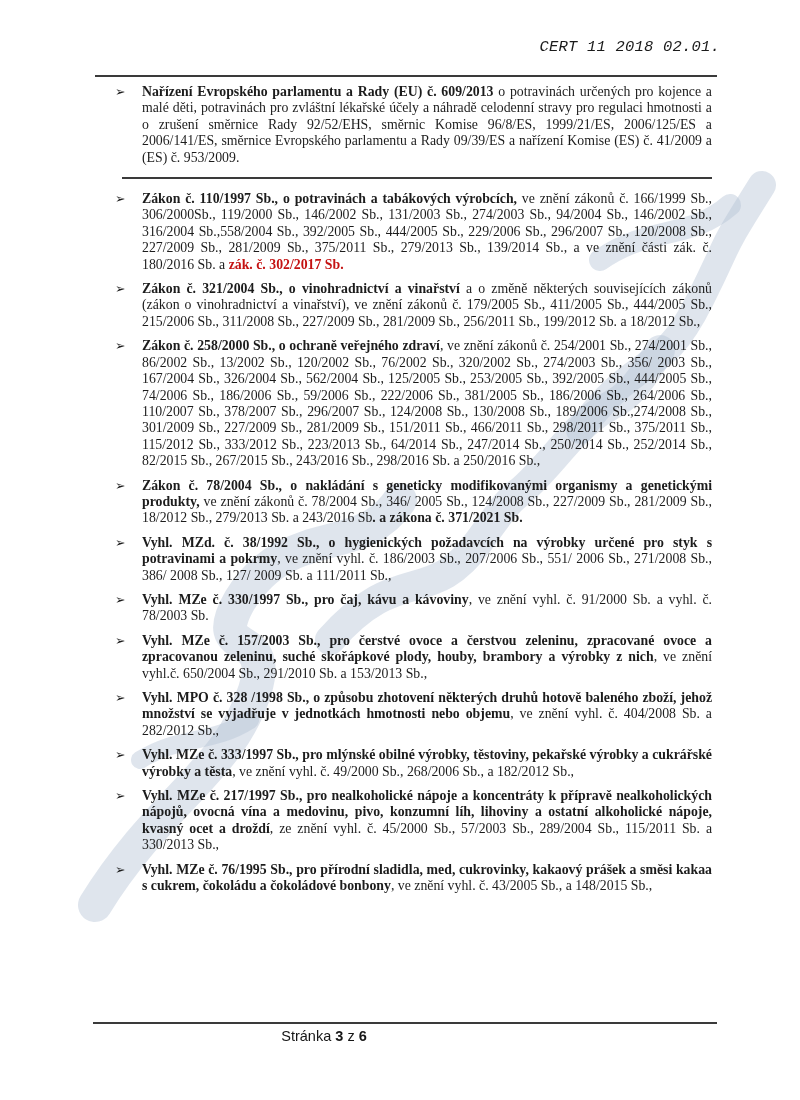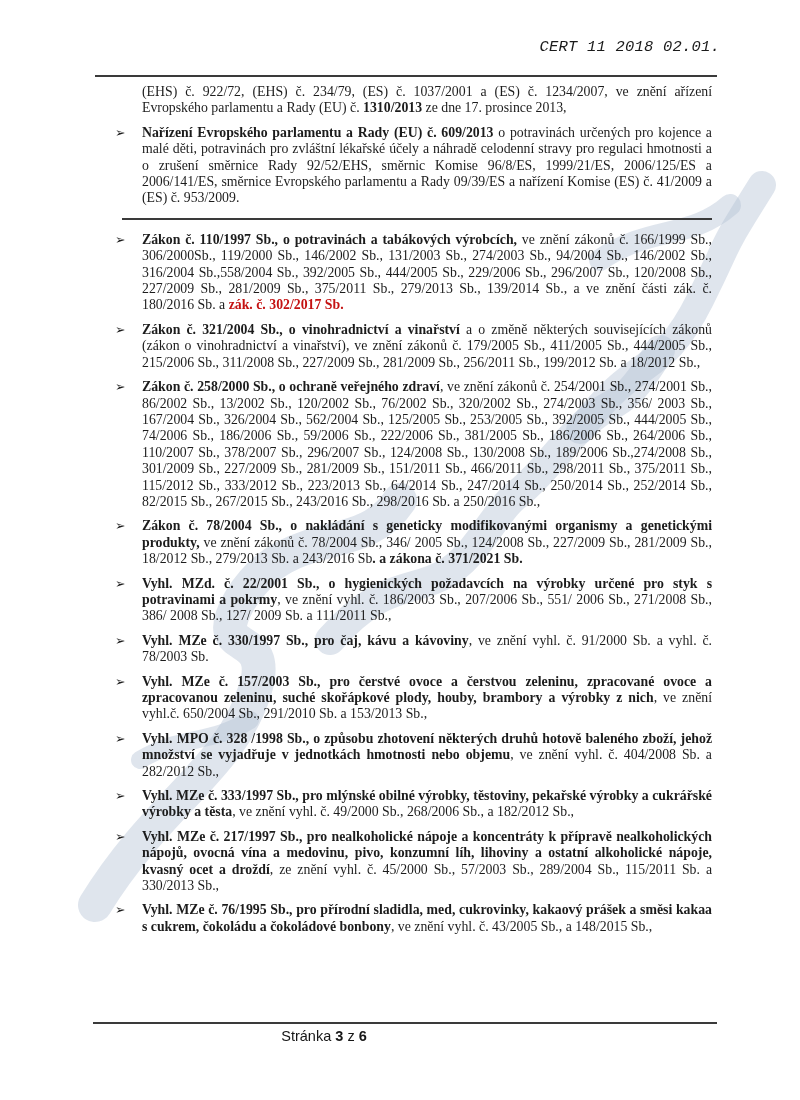--- a/index.html
+++ b/index.html
@@ -36,24 +36,20 @@
       <path stroke-width="18" d="M 140 760 C 180 735, 210 745, 250 720"></path>
     </g>
   </svg>
 
   <div class="header">CERT 11 2018 02.01.</div>
 
   <div class="rule rule-top"></div>
 
   <div class="content" id="doc-body">
       <div class="para">
-        <span class="bullet"></span>
-        <div class="ptext"><span>(EHS) č. 922/72, (EHS) č. 234/79, (ES) č. 1037/2001 a (ES) č. 1234/2007, ve znění ařízení Evropského parlamentu a Rady (EU) č. </span><span class="b">1310/2013</span><span> ze dne 17. prosince 2013,</span></div>
-      </div>
-      <div class="para">
         <span class="bullet">➢</span>
         <div class="ptext"><span class="b">Nařízení Evropského parlamentu a Rady (EU) č. 609/2013</span><span> o potravinách určených pro kojence a malé děti, potravinách pro zvláštní lékařské účely a náhradě celodenní stravy pro regulaci hmotnosti a o zrušení směrnice Rady 92/52/EHS, směrnic Komise 96/8/ES, 1999/21/ES, 2006/125/ES a 2006/141/ES, směrnice Evropského parlamentu a Rady 09/39/ES a nařízení Komise (ES) č. 41/2009 a (ES) č. 953/2009.</span></div>
       </div>
       <div class="rule rule-mid"></div>
       <div class="para">
         <span class="bullet">➢</span>
         <div class="ptext"><span class="b">Zákon č. 110/1997 Sb., o potravinách a tabákových výrobcích,</span><span> ve znění zákonů č. 166/1999 Sb., 306/2000Sb., 119/2000 Sb., 146/2002 Sb., 131/2003 Sb., 274/2003 Sb., 94/2004 Sb., 146/2002 Sb., 316/2004 Sb.,558/2004 Sb., 392/2005 Sb., 444/2005 Sb., 229/2006 Sb., 296/2007 Sb., 120/2008 Sb., 227/2009 Sb., 281/2009 Sb., 375/2011 Sb., 279/2013 Sb., 139/2014 Sb., a ve znění části zák. č. 180/2016 Sb. a </span><span class="b" style="color: rgb(196, 18, 18);">zák. č. 302/2017 Sb.</span></div>
       </div>
       <div class="para">
         <span class="bullet">➢</span>
@@ -62,21 +58,21 @@
       <div class="para">
         <span class="bullet">➢</span>
         <div class="ptext"><span class="b">Zákon č. 258/2000 Sb., o ochraně veřejného zdraví</span><span>, ve znění zákonů č. 254/2001 Sb., 274/2001 Sb., 86/2002 Sb., 13/2002 Sb., 120/2002 Sb., 76/2002 Sb., 320/2002 Sb., 274/2003 Sb., 356/ 2003 Sb., 167/2004 Sb., 326/2004 Sb., 562/2004 Sb., 125/2005 Sb., 253/2005 Sb., 392/2005 Sb., 444/2005 Sb., 74/2006 Sb., 186/2006 Sb., 59/2006 Sb., 222/2006 Sb., 381/2005 Sb., 186/2006 Sb., 264/2006 Sb., 110/2007 Sb., 378/2007 Sb., 296/2007 Sb., 124/2008 Sb., 130/2008 Sb., 189/2006 Sb.,274/2008 Sb., 301/2009 Sb., 227/2009 Sb., 281/2009 Sb., 151/2011 Sb., 466/2011 Sb., 298/2011 Sb., 375/2011 Sb., 115/2012 Sb., 333/2012 Sb., 223/2013 Sb., 64/2014 Sb., 247/2014 Sb., 250/2014 Sb., 252/2014 Sb., 82/2015 Sb., 267/2015 Sb., 243/2016 Sb., 298/2016 Sb. a 250/2016 Sb.,</span></div>
       </div>
       <div class="para">
         <span class="bullet">➢</span>
         <div class="ptext"><span class="b">Zákon č. 78/2004 Sb., o nakládání s geneticky modifikovanými organismy a genetickými produkty,</span><span> ve znění zákonů č. 78/2004 Sb., 346/ 2005 Sb., 124/2008 Sb., 227/2009 Sb., 281/2009 Sb., 18/2012 Sb., 279/2013 Sb. a 243/2016 Sb</span><span class="b">. a zákona č. 371/2021 Sb.</span></div>
       </div>
       <div class="para">
         <span class="bullet">➢</span>
-        <div class="ptext"><span class="b">Vyhl. MZd. č. 22/2001 Sb., o hygienických požadavcích na výrobky určené pro styk s potravinami a pokrmy</span><span>, ve znění vyhl. č. 186/2003 Sb., 207/2006 Sb., 551/ 2006 Sb., 271/2008 Sb., 386/ 2008 Sb., 127/ 2009 Sb. a 111/2011 Sb.,</span></div>
+        <div class="ptext"><span class="b">Vyhl. MZd. č. 38/1992 Sb., o hygienických požadavcích na výrobky určené pro styk s potravinami a pokrmy</span><span>, ve znění vyhl. č. 186/2003 Sb., 207/2006 Sb., 551/ 2006 Sb., 271/2008 Sb., 386/ 2008 Sb., 127/ 2009 Sb. a 111/2011 Sb.,</span></div>
       </div>
       <div class="para">
         <span class="bullet">➢</span>
         <div class="ptext"><span class="b">Vyhl. MZe č. 330/1997 Sb., pro čaj, kávu a kávoviny</span><span>, ve znění vyhl. č. 91/2000 Sb. a vyhl. č. 78/2003 Sb.</span></div>
       </div>
       <div class="para">
         <span class="bullet">➢</span>
         <div class="ptext"><span class="b">Vyhl. MZe č. 157/2003 Sb., pro čerstvé ovoce a čerstvou zeleninu, zpracované ovoce a zpracovanou zeleninu, suché skořápkové plody, houby, brambory a výrobky z nich</span><span>, ve znění vyhl.č. 650/2004 Sb., 291/2010 Sb. a 153/2013 Sb.,</span></div>
       </div>
       <div class="para">

